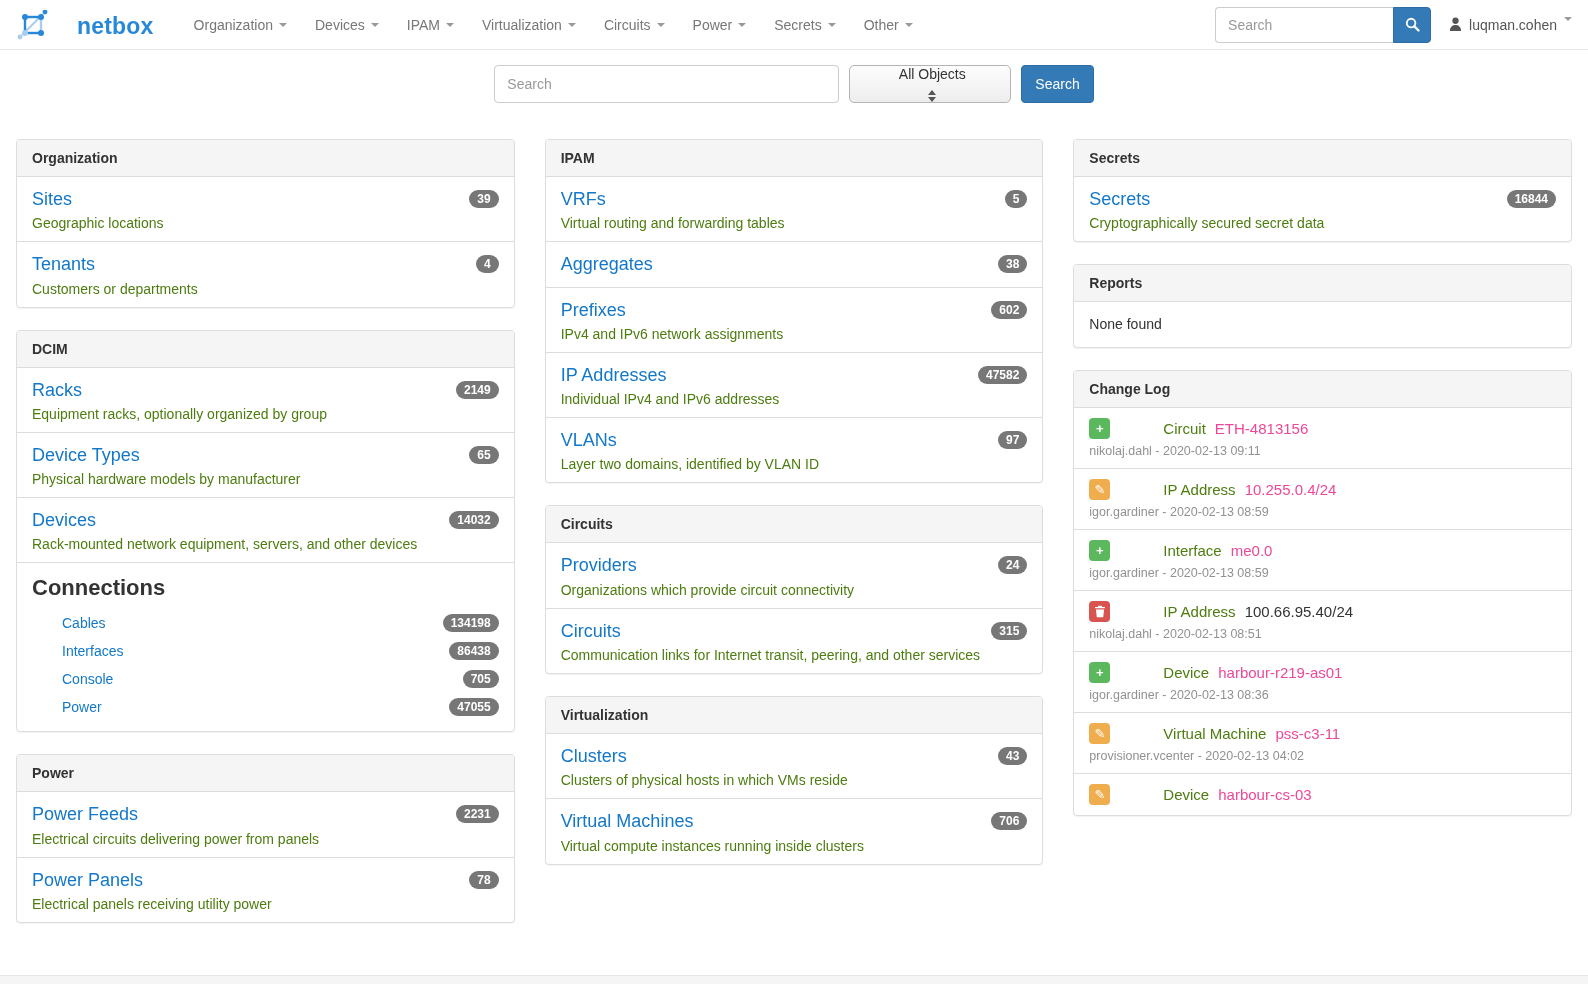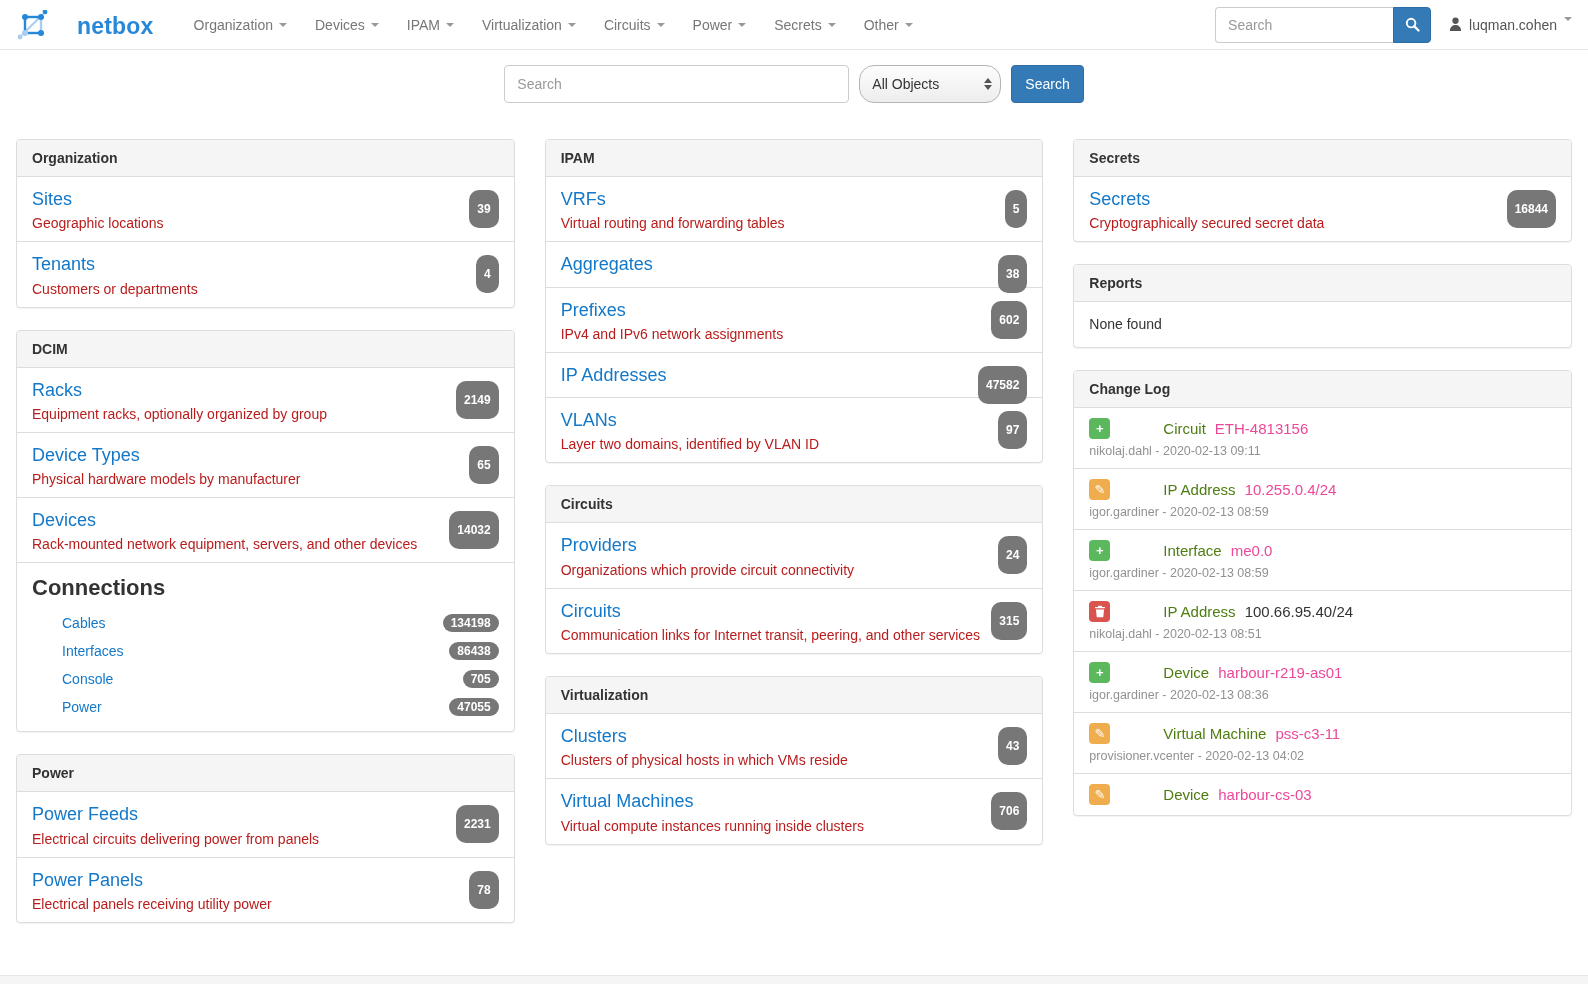--- a/index.html
+++ b/index.html
@@ -52,24 +52,24 @@
     display: flex; justify-content: center; align-items: center;
     gap: 10px; padding: 15px 0 16px;
   }
   .hero input {
     width: 345px; height: 38px; padding: 6px 12px;
     border: 1px solid #ccc; border-radius: 4px; font-size: 14px; font-family: inherit;
     color: #555; outline: none;
   }
   .hero input::placeholder { color: #999; }
   .hero-select {
-    width: 142px; height: 38px; border: 1px solid #b4b4b4; border-radius: 15px;
+    width: 162px; height: 38px; border: 1px solid #b4b4b4; border-radius: 5px;
     background: linear-gradient(180deg, #fdfdfd, #ededed);
     display: flex; align-items: center; justify-content: space-between;
-    padding: 0 8px 0 12px; cursor: pointer; color: #333;
+    padding: 0 8px 0 12px; cursor: pointer; color: #333; flex-direction: column;
   }
   .stepper { display: flex; flex-direction: column; gap: 2px; }
   .stepper i { display: block; width: 0; height: 0; border-left: 4px solid transparent; border-right: 4px solid transparent; }
   .stepper .up { border-bottom: 5px solid #555; }
   .stepper .down { border-top: 5px solid #555; }
   .btn-primary {
     height: 38px; padding: 0 13px; background: #337ab7; border: 1px solid #2e6da4;
     border-radius: 4px; color: #fff; font-size: 14px; font-family: inherit; cursor: pointer;
   }
 
@@ -81,25 +81,25 @@
     border: 1px solid #ddd; border-radius: 4px; margin-bottom: 22px; background: #fff;
     box-shadow: 0 1px 1px rgba(0,0,0,.05);
   }
   .panel-heading {
     background: #f5f5f5; border-bottom: 1px solid #ddd; border-radius: 3px 3px 0 0;
     padding: 10px 15px; font-weight: bold; font-size: 14px; color: #333;
   }
   .list-item { position: relative; padding: 10px 15px; border-bottom: 1px solid #ddd; }
   .list-item:last-child { border-bottom: none; }
   .item-title { font-size: 18px; color: #1478c8; text-decoration: none; display: inline-block; line-height: 1.35; }
-  .item-desc { color: #b91c1c; font-size: 14px; margin-top: 4px; }
+  .item-desc { color: #4d7c0f; font-size: 14px; margin-top: 4px; }
   .badge {
     position: absolute; top: 13px; right: 15px;
     background: #777; color: #fff; font-size: 12px; font-weight: bold;
-    padding: 13px 8px; border-radius: 10px; min-width: 12px; text-align: center; line-height: 1;
+    padding: 3px 8px; border-radius: 10px; min-width: 12px; text-align: center; line-height: 1;
   }
   .plain-text-item { padding: 14px 15px 15px; color: #333; }
 
   
   .group-title { font-size: 22px; font-weight: bold; color: #333; margin: 2px 0 8px; }
   .group-row { display: flex; align-items: center; justify-content: space-between; padding: 5px 0 5px 30px; }
   .group-row a { font-size: 14px; color: #1478c8; text-decoration: none; }
   .badge-inline {
     background: #777; color: #fff; font-size: 12px; font-weight: bold;
     padding: 3px 8px; border-radius: 10px; min-width: 12px; line-height: 1;
@@ -263,21 +263,21 @@
           <div class="list-item"><a class="item-title" href="#">Power Feeds</a><span class="badge">2231</span><div class="item-desc">Electrical circuits delivering power from panels</div></div>
           <div class="list-item"><a class="item-title" href="#">Power Panels</a><span class="badge">78</span><div class="item-desc">Electrical panels receiving utility power</div></div>
         </div>
       </div>
       <div class="col">
         <div class="panel">
           <div class="panel-heading">IPAM</div>
           <div class="list-item"><a class="item-title" href="#">VRFs</a><span class="badge">5</span><div class="item-desc">Virtual routing and forwarding tables</div></div>
           <div class="list-item"><a class="item-title" href="#">Aggregates</a><span class="badge">38</span></div>
           <div class="list-item"><a class="item-title" href="#">Prefixes</a><span class="badge">602</span><div class="item-desc">IPv4 and IPv6 network assignments</div></div>
-          <div class="list-item"><a class="item-title" href="#">IP Addresses</a><span class="badge">47582</span></div>
+          <div class="list-item"><a class="item-title" href="#">IP Addresses</a><span class="badge">47582</span><div class="item-desc">Individual IPv4 and IPv6 addresses</div></div>
           <div class="list-item"><a class="item-title" href="#">VLANs</a><span class="badge">97</span><div class="item-desc">Layer two domains, identified by VLAN ID</div></div>
         </div>
         <div class="panel">
           <div class="panel-heading">Circuits</div>
           <div class="list-item"><a class="item-title" href="#">Providers</a><span class="badge">24</span><div class="item-desc">Organizations which provide circuit connectivity</div></div>
           <div class="list-item"><a class="item-title" href="#">Circuits</a><span class="badge">315</span><div class="item-desc">Communication links for Internet transit, peering, and other services</div></div>
         </div>
         <div class="panel">
           <div class="panel-heading">Virtualization</div>
           <div class="list-item"><a class="item-title" href="#">Clusters</a><span class="badge">43</span><div class="item-desc">Clusters of physical hosts in which VMs reside</div></div>

